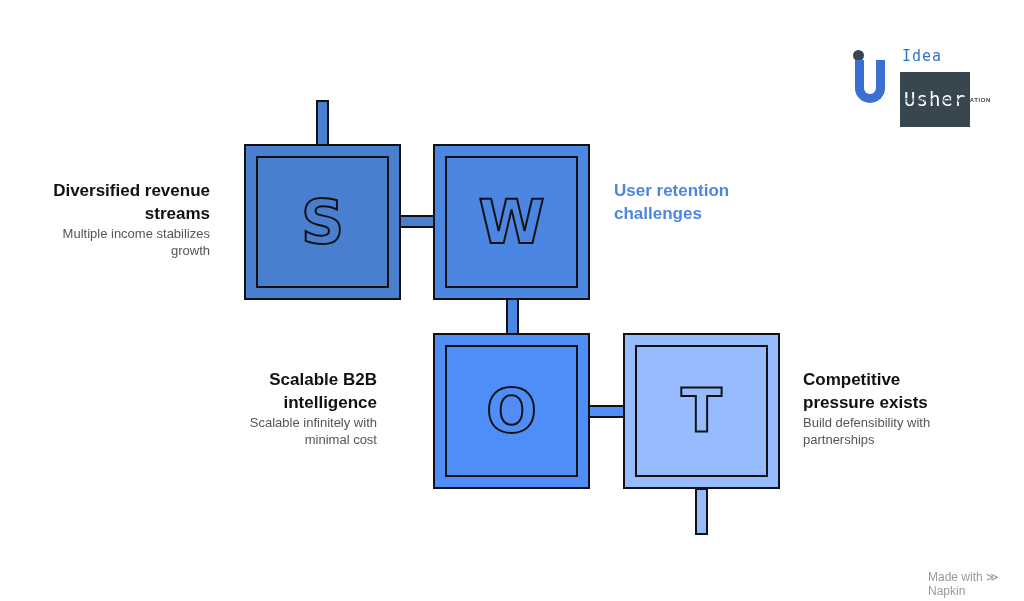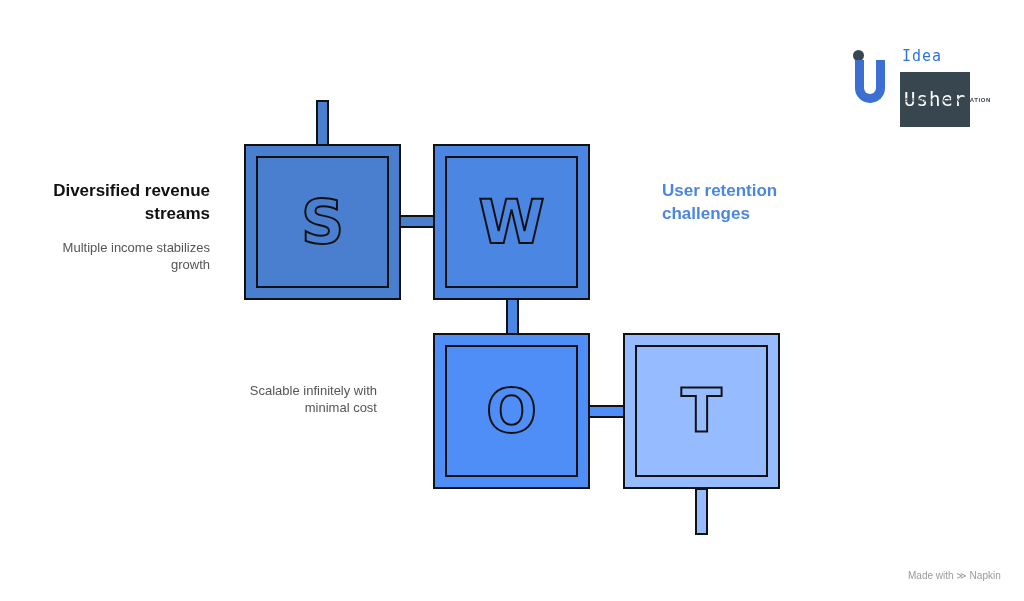--- a/index.html
+++ b/index.html
@@ -15,32 +15,32 @@
     .inner {
       position: absolute; left: 10px; top: 10px; right: 10px; bottom: 10px;
       border: 2px solid #111; box-sizing: border-box;
       display: flex; align-items: center; justify-content: center;
     }
     .letter {
       font-family: "DejaVu Sans", sans-serif; font-weight: bold; font-size: 60px;
       color: transparent; -webkit-text-stroke: 2px #111; line-height: 1;
     }
     .conn { position: absolute; border: 2px solid #111; box-sizing: border-box; }
-    .title { font-weight: bold; font-size: 17px; line-height: 23px; color: #111; margin-left: 48px; }
-    .desc { font-size: 13px; line-height: 17px; color: #555; margin-top: 14px; }
+    .title { font-weight: bold; font-size: 17px; line-height: 23px; color: #111; }
+    .desc { font-size: 13px; line-height: 17px; color: #555; margin-top: 0; }
     .right-al { text-align: right; }
     .logo-u {
       position: absolute; left: 855px; top: 60px; width: 30px; height: 43px;
       border: 9px solid #3c6fd2; border-top: none; border-radius: 0 0 24px 24px; box-sizing: border-box;
     }
     .logo-dot { position: absolute; left: 853px; top: 50px; width: 11px; height: 11px; border-radius: 50%; background: #37464f; }
     .logo-idea { position: absolute; left: 902px; top: 47px; font-size: 15px; color: #2f72d8; letter-spacing: 1px; font-family: "DejaVu Sans Mono", monospace; }
     .logo-usher { position: absolute; left: 900px; top: 72px; background: #38474f; color: #fff; font-size: 19px; padding: 16px 4px; line-height: 23px; letter-spacing: 1px; font-family: "DejaVu Sans Mono", monospace; }
     .logo-tag { position: absolute; left: 900px; top: 97px; font-size: 6px; color: #37464f; letter-spacing: 0.6px; font-weight: bold; }
-    .footer { position: absolute; left: 908px; top: 570px; font-size: 10px; color: #9a9a9a; }
+    .footer { position: absolute; left: 928px; top: 570px; font-size: 12px; color: #9a9a9a; }
   </style>
 </head>
 <body>
 
 <div>
   <div class="logo-dot"></div>
   <div class="logo-u"></div>
   <div class="logo-idea">Idea</div>
   <div class="logo-usher">Usher</div>
   <div class="logo-tag">USHERING IN INNOVATION</div>
@@ -76,23 +76,26 @@
 <div class="abs right-al" style="right:814px; top:179px; width:200px;">
   <div class="title" style="margin-left:17px;">Diversified revenue streams</div>
   <div class="desc" style="margin-left:30px;">Multiple income stabilizes growth</div>
 </div>
 
 <div class="abs" style="left:614px; top:179px; width:175px;">
   <div class="title" style="color:#4c86e3; width:130px;">User retention challenges</div>
 </div>
 
 <div class="abs right-al" style="right:647px; top:368px; width:160px;">
+  <div class="title" style="margin-left:40px;">Scalable B2B intelligence</div>
   <div class="desc">Scalable infinitely with minimal cost</div>
 </div>
 
 <div class="abs" style="left:803px; top:368px; width:160px;">
+  <div class="title" style="width:135px;">Competitive pressure exists</div>
+  <div class="desc" style="width:150px;">Build defensibility with partnerships</div>
 </div>
 
 <div class="footer">
   <span>Made with</span>
   <span>≫</span>
   <span>Napkin</span>
 </div>
 
 </body></html>

